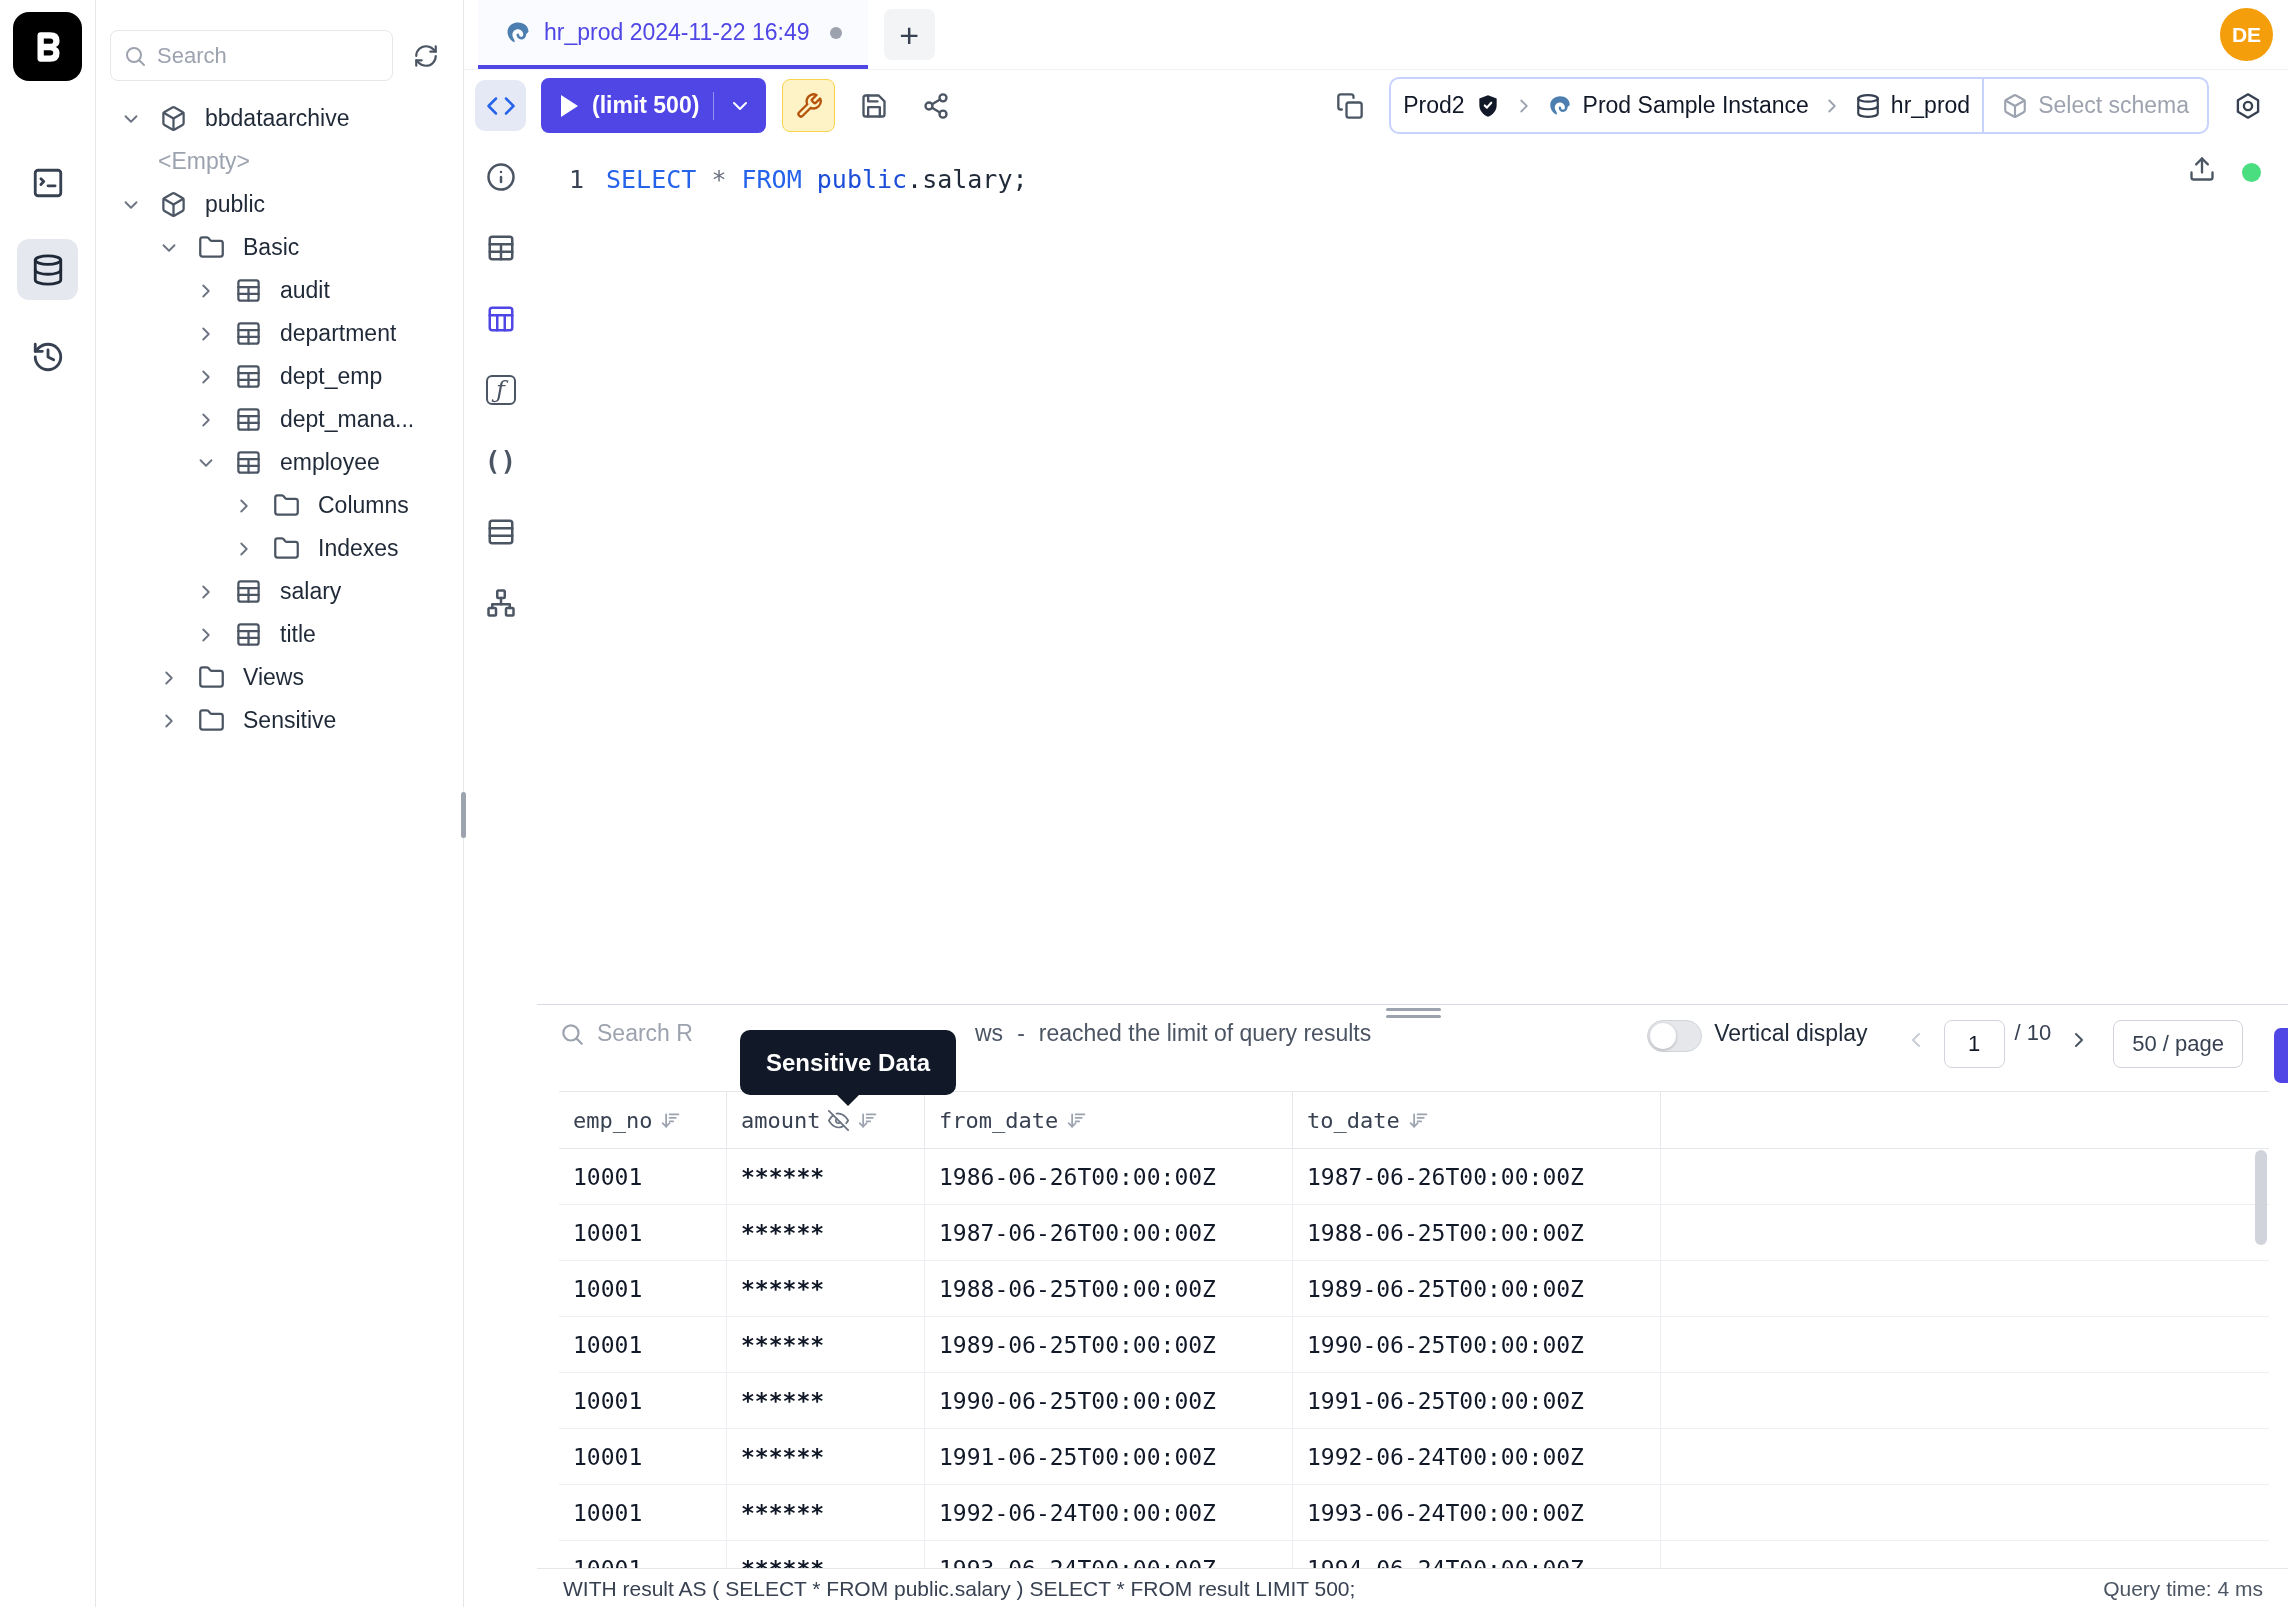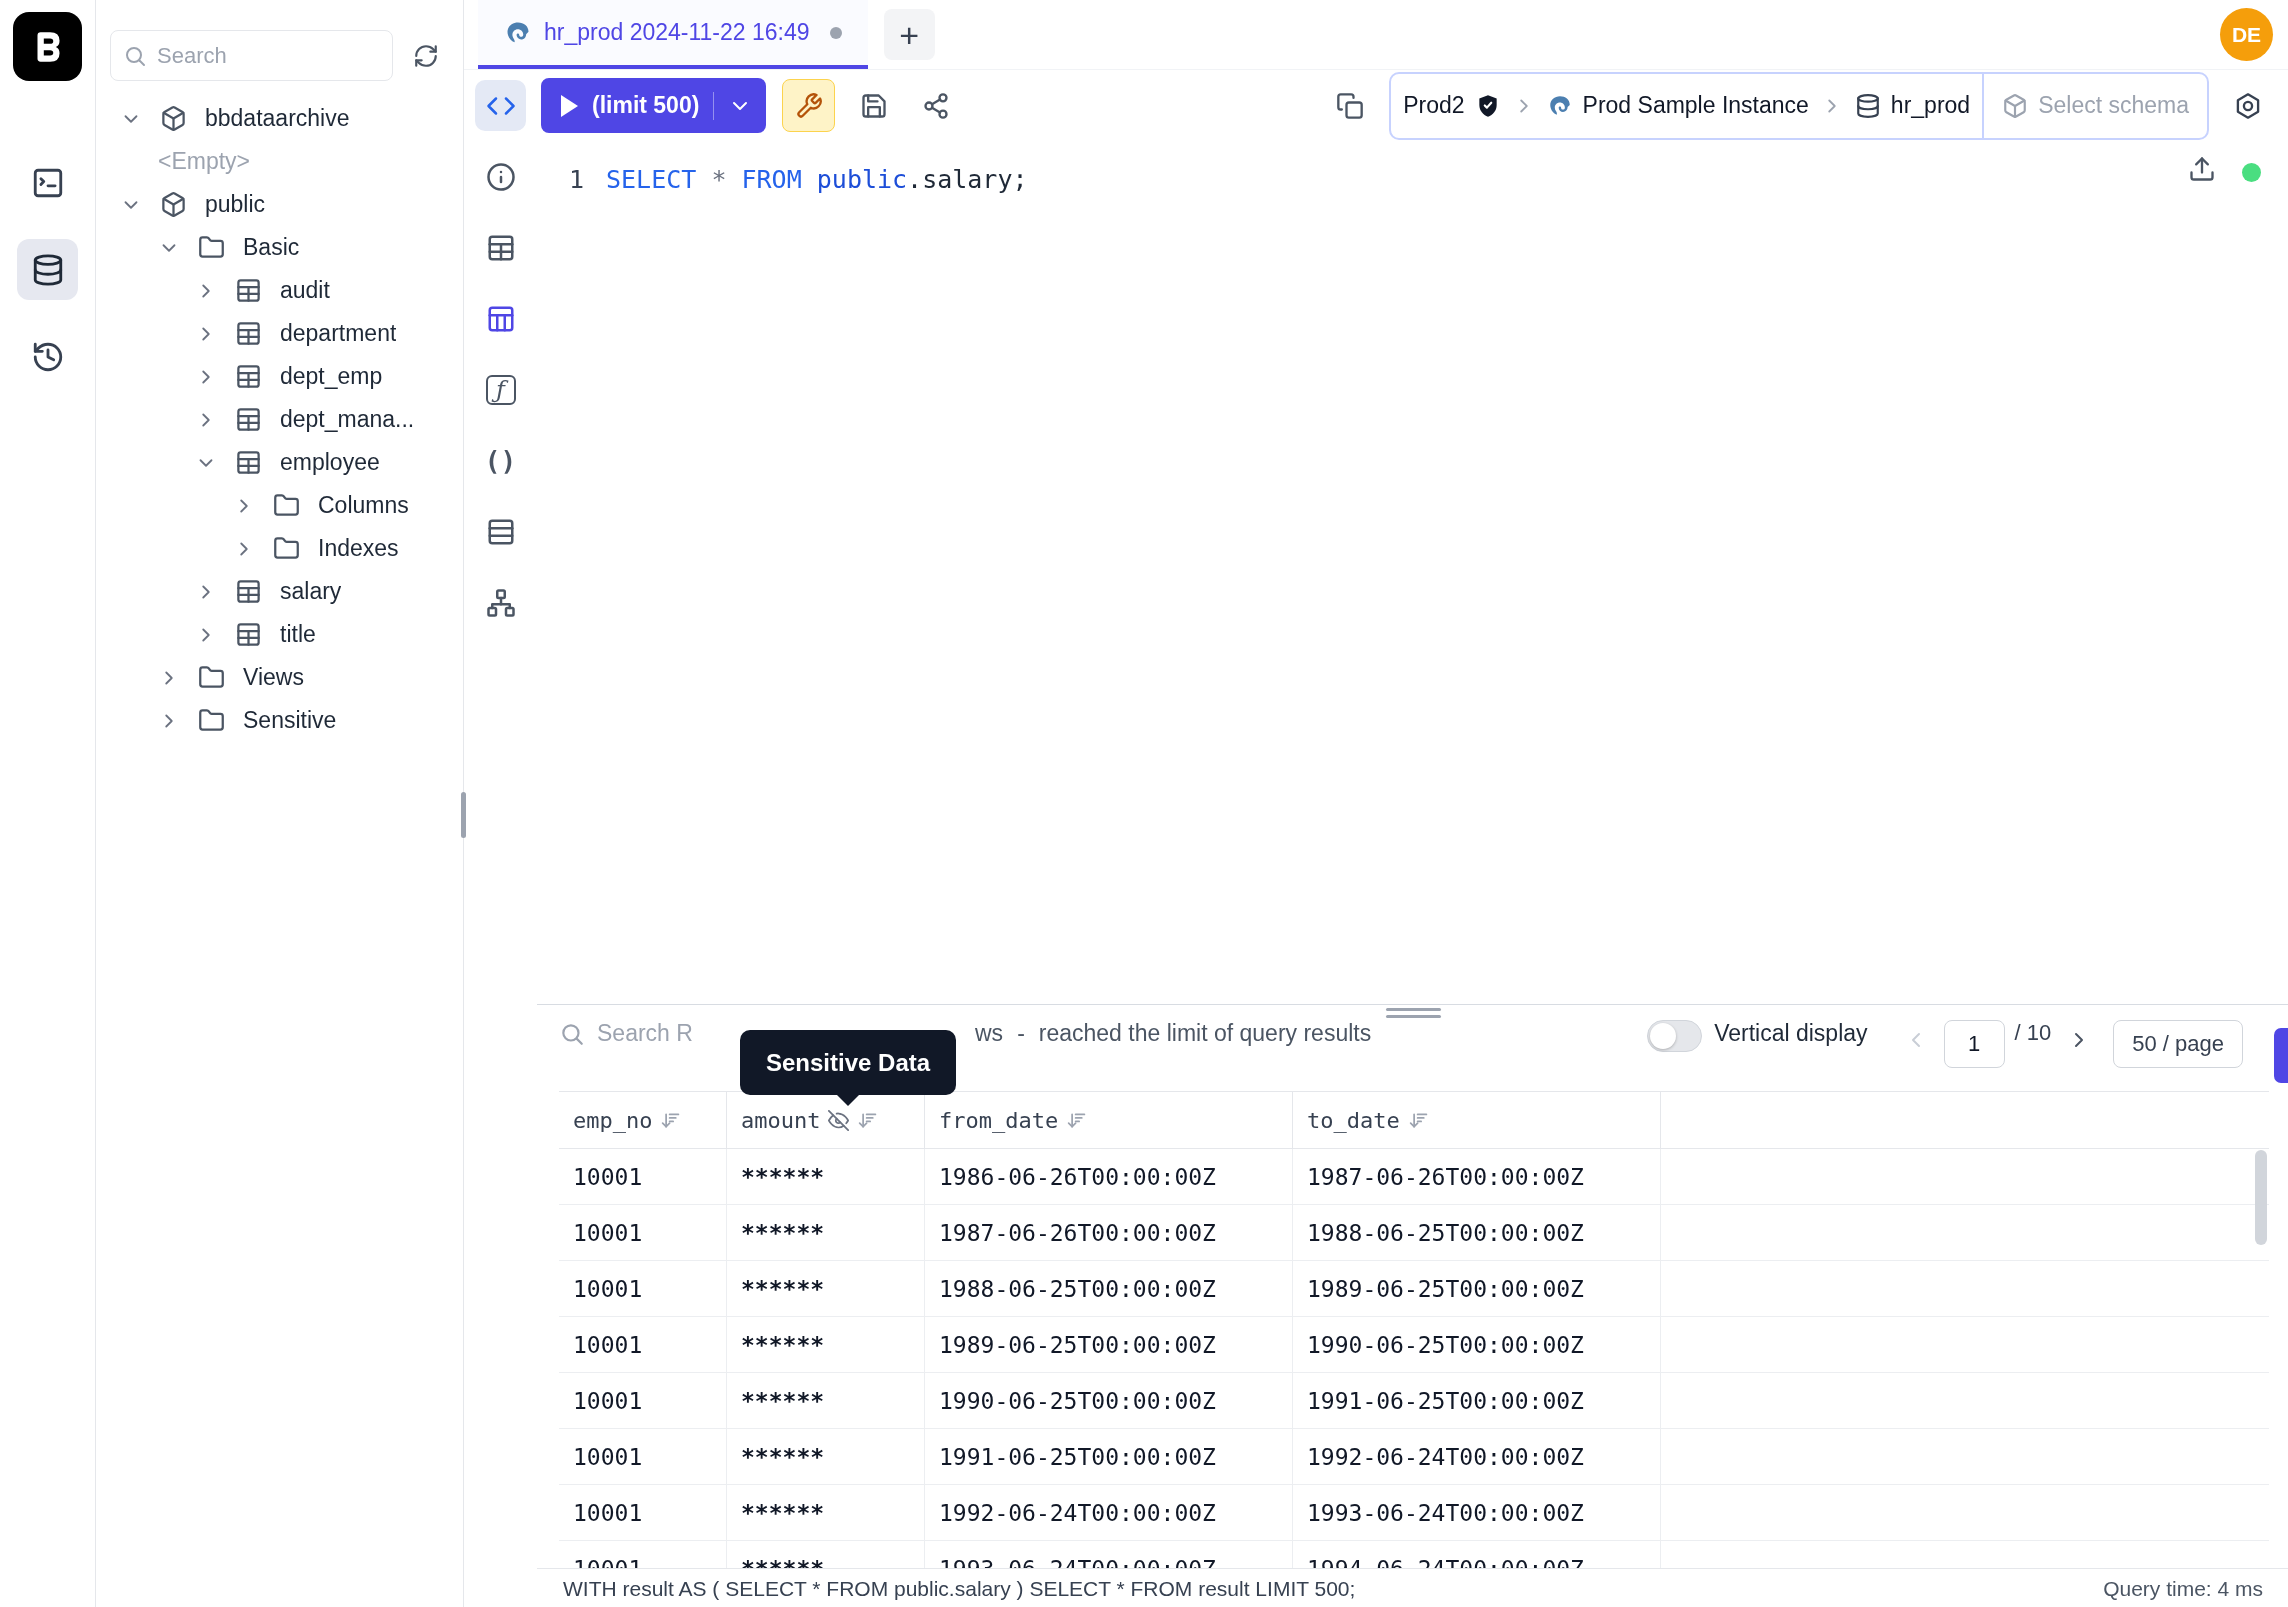--- a/index.html
+++ b/index.html
@@ -59,21 +59,21 @@
   .toolbar { height:71px; flex-shrink:0; display:flex; align-items:center; padding:0 18px 0 4px; gap:16px; }
   .run-btn { height:55px; background:#4f46e5; color:#fff; border-radius:8px; display:flex; align-items:center; gap:14px; padding:0 14px 0 20px; font-size:23px; font-weight:700; }
   .play { width:0; height:0; border-left:17px solid #fff; border-top:11px solid transparent; border-bottom:11px solid transparent; }
   .run-div { width:1px; height:28px; background:rgba(255,255,255,.4); }
   .run-btn svg { width:24px; height:24px; }
   .wrench-btn { width:53px; height:53px; border-radius:8px; background:#fef3c7; border:1px solid #fcd34d; color:#b45309; display:flex; align-items:center; justify-content:center; }
   .wrench-btn svg { width:28px; height:28px; }
   .icon-btn { width:46px; height:46px; display:flex; align-items:center; justify-content:center; color:#4b5563; }
   .icon-btn svg { width:28px; height:28px; }
   .spacer { flex:1; }
-  .breadcrumb { height:68px; border:2px solid #c7d2fe; border-radius:10px; display:flex; align-items:center; background:#fff; overflow:hidden; }
+  .breadcrumb { height:57px; border:2px solid #c7d2fe; border-radius:10px; display:flex; align-items:center; background:#fff; overflow:hidden; }
   .crumb { display:flex; align-items:center; gap:10px; padding:0 12px; font-size:23px; color:#111827; }
   .crumb svg { width:26px; height:26px; }
   .crumb-sep { color:#9ca3af; display:flex; align-items:center; }
   .crumb-sep svg { width:22px; height:22px; }
   .schema-select { height:100%; border-left:2px solid #c7d2fe; display:flex; align-items:center; gap:10px; padding:0 18px; color:#9ca3af; font-size:23px; }
   .schema-select svg { width:26px; height:26px; }
 
   
   .editor { flex:1; position:relative; display:flex; padding-top:24px; font-family:"DejaVu Sans Mono", monospace; font-size:25px; min-height:0; }
   .gutter { width:69px; text-align:right; padding-right:22px; color:#374151; flex-shrink:0; }

